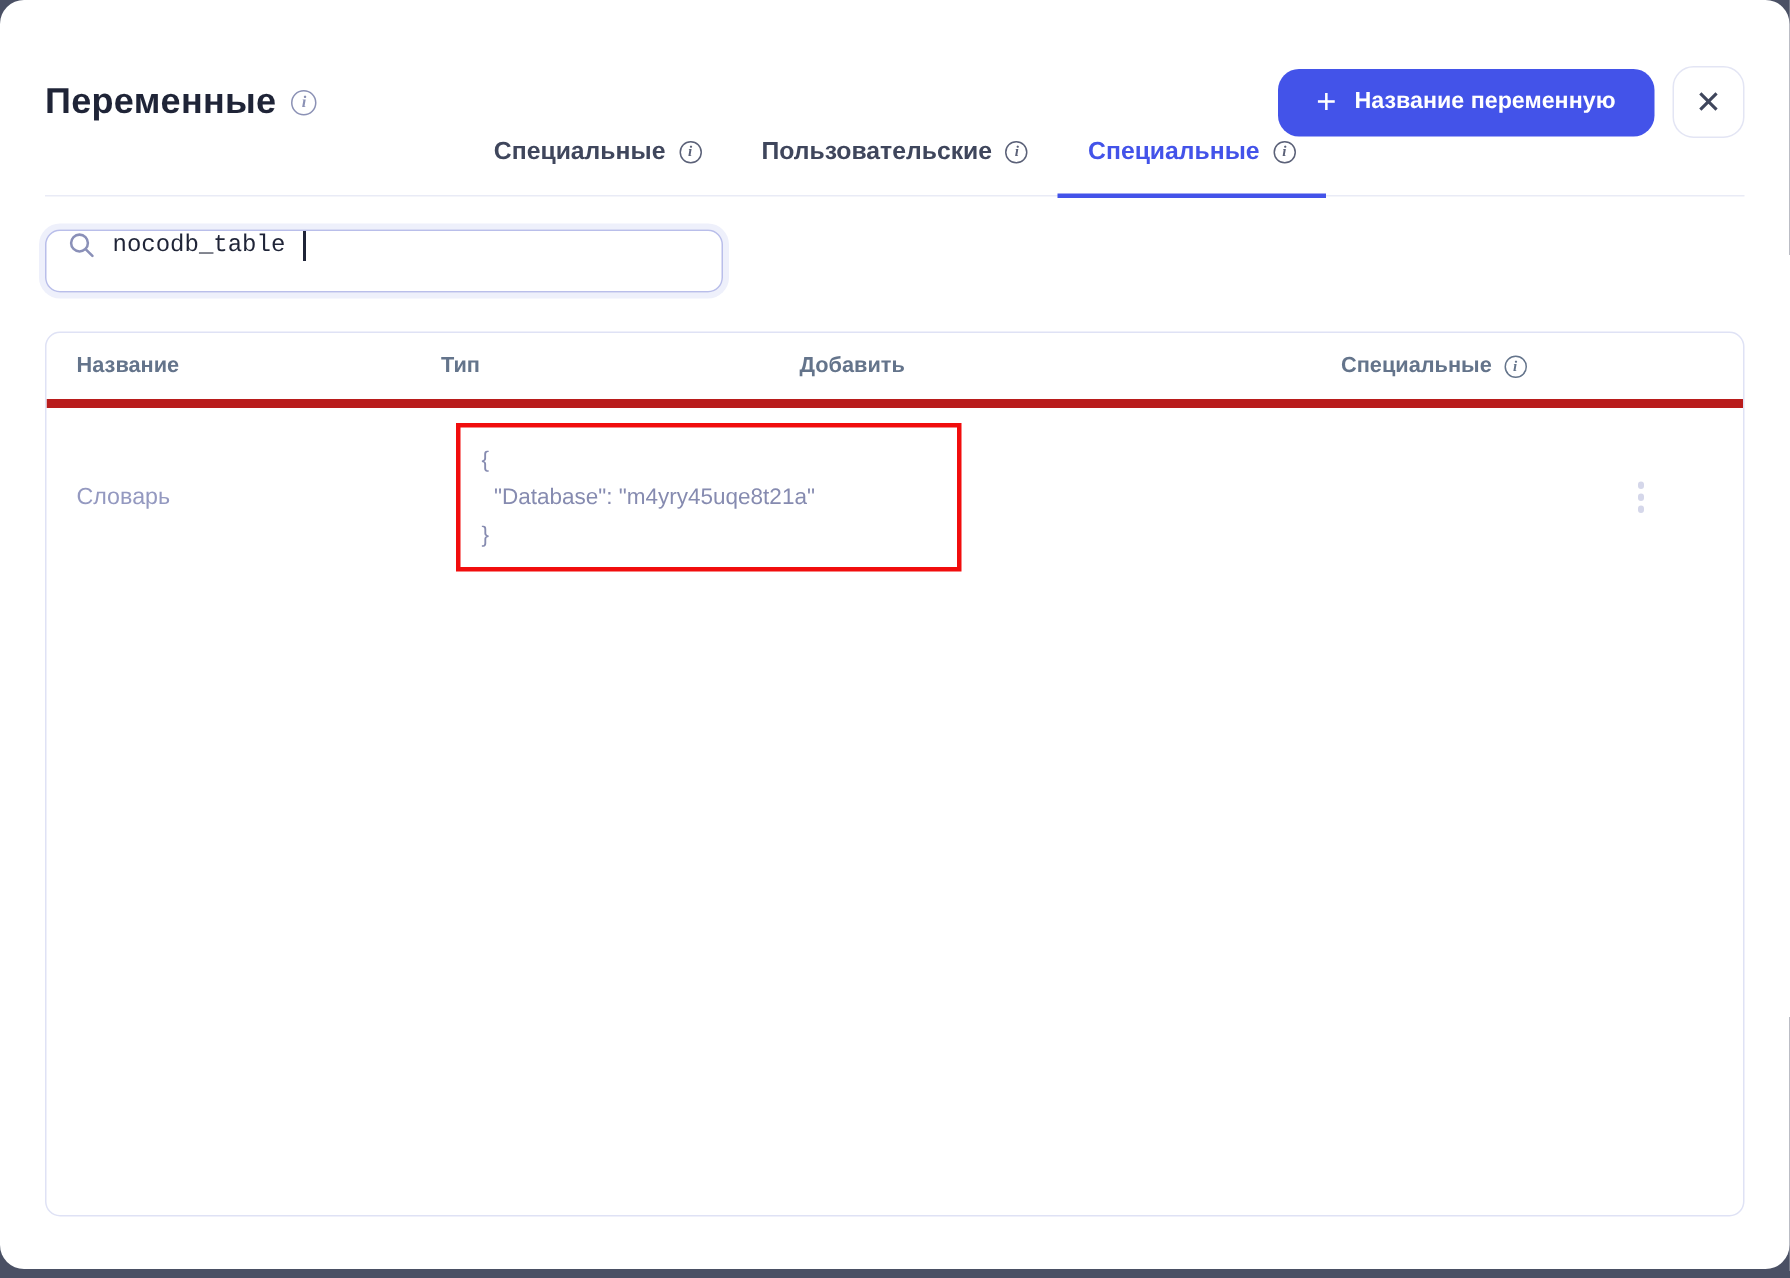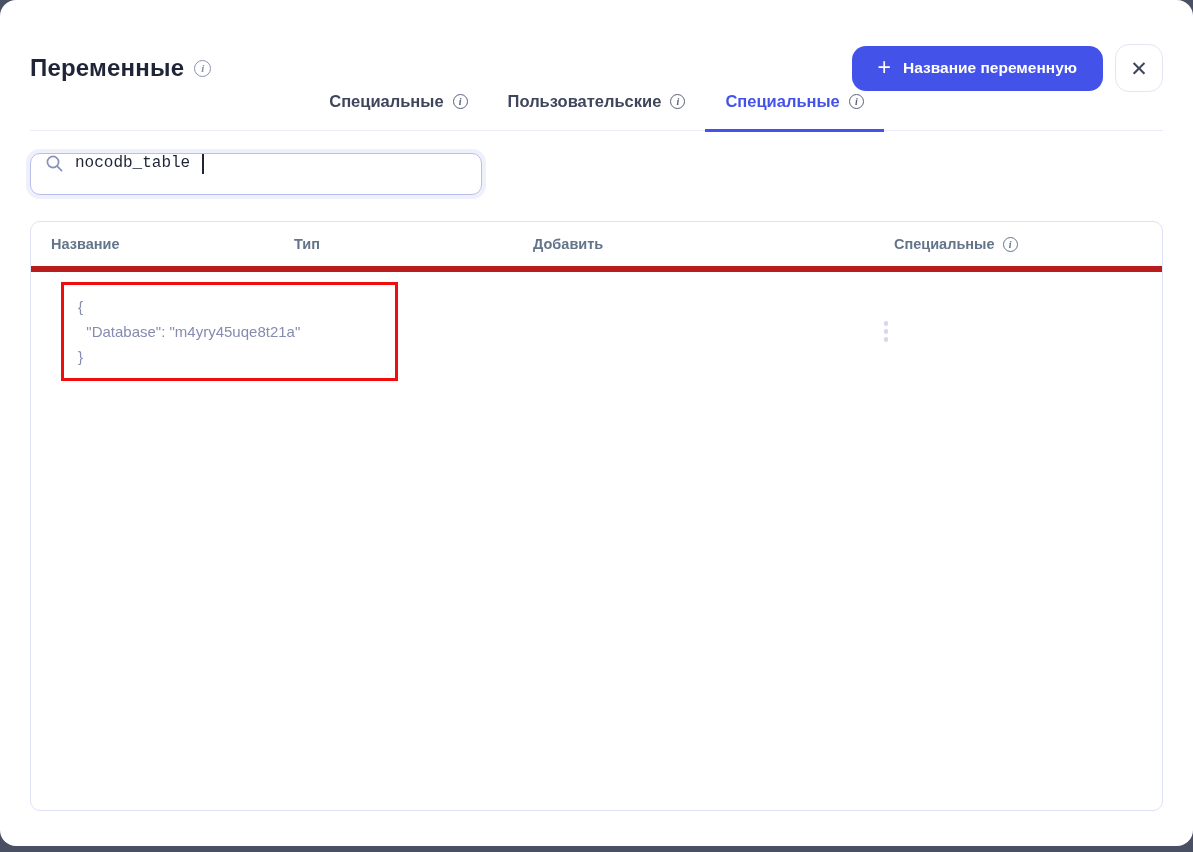--- a/index.html
+++ b/index.html
@@ -167,20 +167,21 @@
         <span>Добавить</span>
       </div>
       <div class="th">
         <span>Специальные</span>
         <span class="info-icon sm">i</span>
       </div>
       <div class="th"></div>
     </div>
 
     <div class="tbl-grid tbl-row">
+      <div class="cell-type">Словарь</div>
       <div>
         <div class="value-box">{
   "Database": "m4yry45uqe8t21a"
 }</div>
       </div>
       <div></div>
       <div class="kebab">
         <i></i>
         <i></i>
         <i></i>

